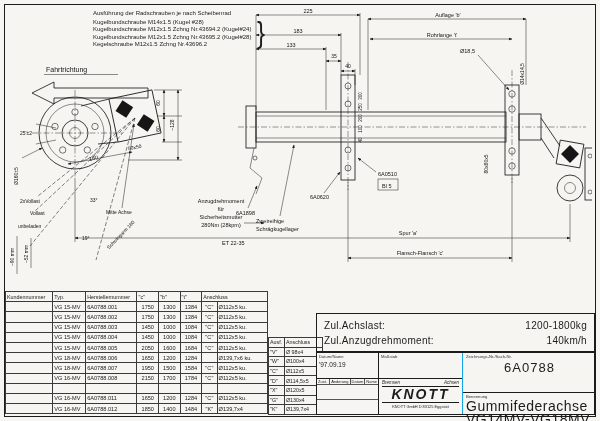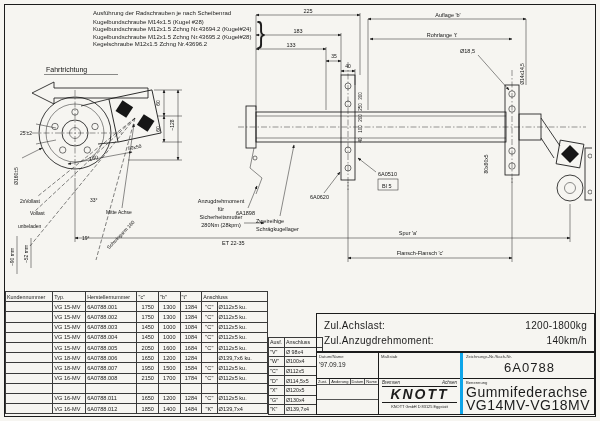--- a/index.html
+++ b/index.html
@@ -36,40 +36,40 @@
   .mini-table th,.mini-table td{border:.6px solid #3a3a3a;font-size:5.3px;font-weight:normal;
        padding:0 1px;height:8.6px;overflow:hidden;white-space:nowrap;text-align:left;}
   
   .specs{position:absolute;left:316px;top:313px;width:279px;height:39px;border:1px solid #1c1c1c;
         box-sizing:border-box;z-index:3;padding:4px 7px 0 7px;}
   .spec-line{display:flex;justify-content:space-between;font-size:10px;line-height:15px;letter-spacing:.3px;}
   
   .tb{position:absolute;left:316px;top:352px;width:279px;height:63px;border:1px solid #1c1c1c;
       box-sizing:border-box;z-index:3;background:#f6f5f1;}
   .tb *{box-sizing:border-box;}
-  .tb-left{position:absolute;left:0;top:0;width:146px;height:100%;border-right:3px solid #0ea5e9;}
+  .tb-left{position:absolute;left:0;top:0;width:146px;height:100%;border-right:1px solid #0ea5e9;}
   .tb-row1{height:26px;border-bottom:1px solid #1c1c1c;display:flex;}
   .tb-cell-date{width:62px;border-right:1px solid #1c1c1c;padding:1px 2px;}
   .tb-cell-scale{flex:1;padding:1px 2px;}
   .microlabel{font-size:4.2px;color:#333;}
   .tb-date-val{font-size:6.5px;margin-top:2px;}
   .tb-row2{display:flex;height:35px;}
   .rev{width:62px;border-right:1px solid #1c1c1c;display:flex;flex-direction:column;}
   .rev-h{display:flex;border-bottom:.6px solid #555;}
   .rev-h span{font-size:4px;flex:1;border-right:.6px solid #555;padding:0 1px;}
   .rev-h span:last-child{border-right:none;}
   .rev-r{flex:1;border-bottom:.6px solid #555;}
   .rev-r:last-child{border-bottom:none;}
   .logo{flex:1;padding:1px 3px;text-align:center;}
   .logo-top{display:flex;justify-content:space-between;font-size:4.5px;font-style:italic;}
   .logo-name{font-size:14px;font-weight:bold;font-style:italic;letter-spacing:2px;line-height:15px;
              border-top:1px solid #1c1c1c;border-bottom:1px solid #1c1c1c;margin:1px 0;}
   .logo-addr{font-size:3.9px;}
   .tb-right{position:absolute;left:146px;top:0;width:133px;height:100%;}
-  .tb-no{height:26px;border-bottom:1px solid #1c1c1c;padding:1px 3px;}
+  .tb-no{height:40px;border-bottom:1px solid #1c1c1c;padding:1px 3px;}
   .tb-no-val{font-size:13px;text-align:center;letter-spacing:1px;margin-top:1px;}
   .tb-title{padding:1px 3px;}
   .tb-title-val{font-size:14px;letter-spacing:.5px;line-height:14px;}
   .tb-sub-val{font-size:14px;letter-spacing:.5px;line-height:12px;}
 </style>
 </head>
 <body>
 
 <div class="frame"></div>
 

